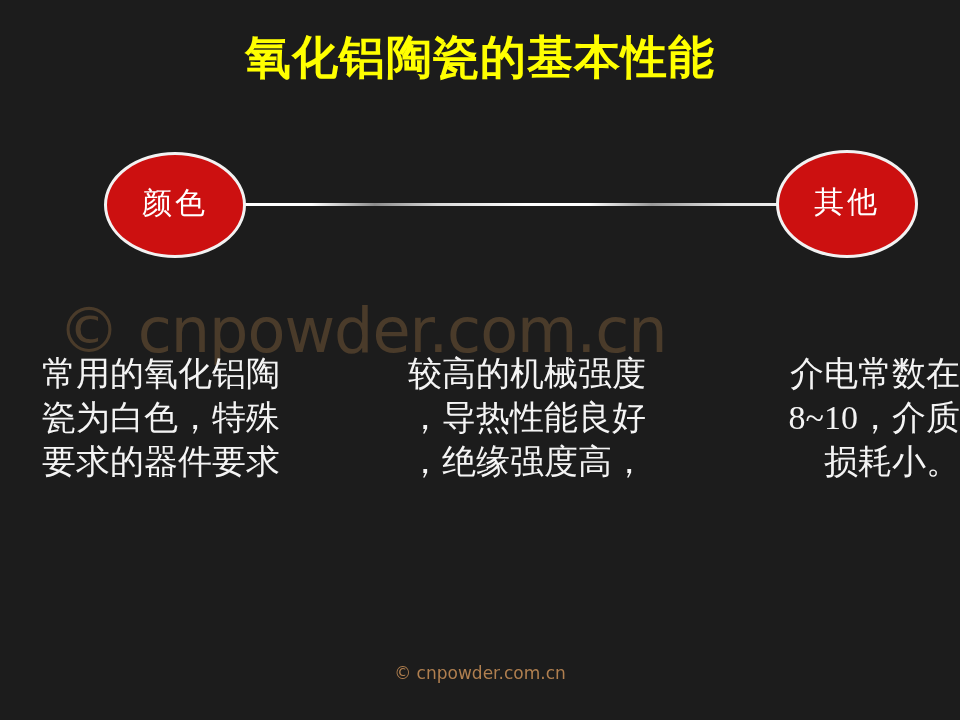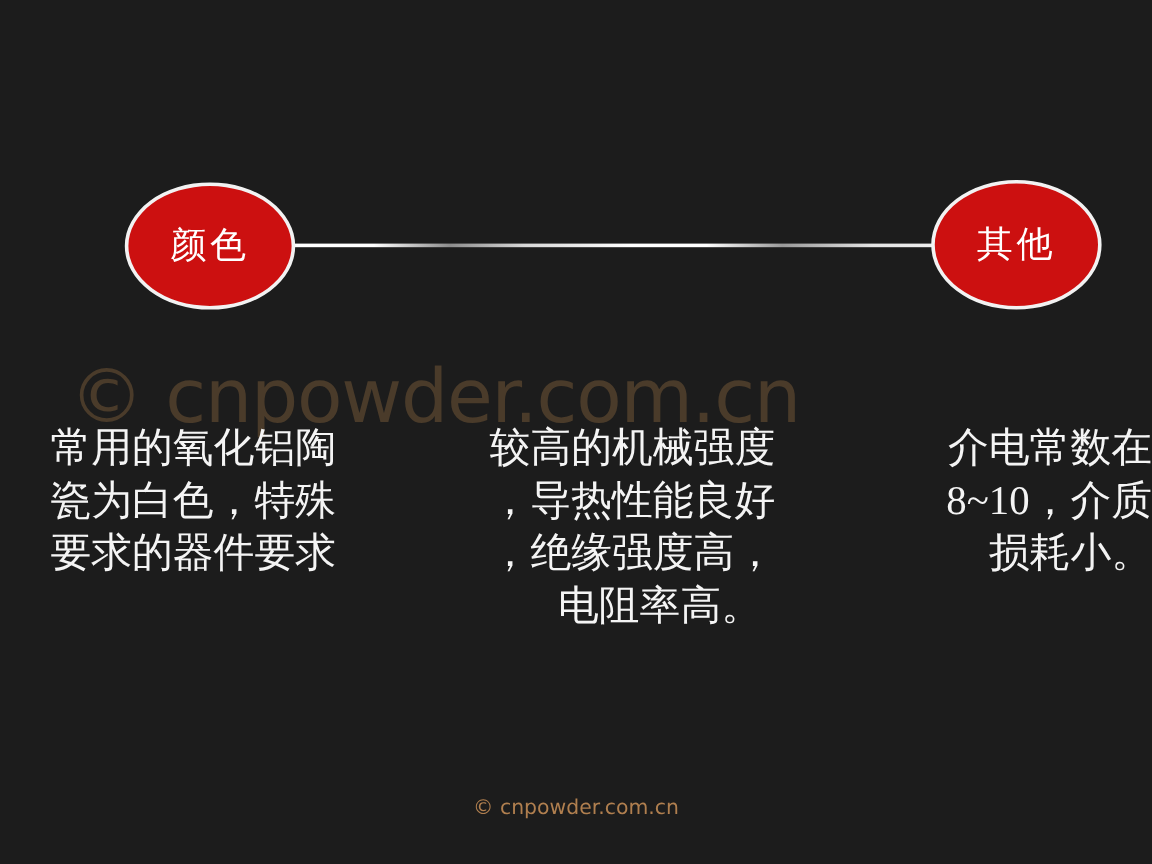--- a/index.html
+++ b/index.html
@@ -77,21 +77,21 @@
     border: 3px solid #f2f2f2;
     border-radius: 50%;
     box-sizing: border-box;
     display: flex;
     align-items: center;
     justify-content: center;
     z-index: 3;
   }
   .node-label {
     color: #ffffff;
-    font-family: Liberation Serif, serif;
+    font-family: Liberation Mono, monospace;
     font-size: 30px;
     line-height: 32px;
     letter-spacing: 3px;
     white-space: nowrap;
   }
   #node-color    { left: 104px; top: 152px; width: 142px; height: 106px; }
   #node-strength { left: 434px; top: 155px; width: 142px; height: 100px; }
   #node-other    { left: 776px; top: 150px; width: 142px; height: 108px; }
 
   
@@ -127,20 +127,21 @@
     font-size: 17px;
     line-height: 22px;
     z-index: 5;
   }
 </style>
 </head>
 <body>
 
 <div id="slide">
 
+  <div id="slide-title">氧化铝陶瓷的基本性能</div>
 
   <div id="watermark">© cnpowder.com.cn</div>
 
   <div id="connector-line"></div>
 
   <div id="node-color" class="node-ellipse">
     <span class="node-label">颜色</span>
   </div>
 
 
@@ -151,21 +152,20 @@
   <div id="desc-color" class="desc-col">
     <span class="desc-line">常用的氧化铝陶</span>
     <span class="desc-line">瓷为白色，特殊</span>
     <span class="desc-line">要求的器件要求</span>
   </div>
 
   <div id="desc-strength" class="desc-col">
     <span class="desc-line">较高的机械强度</span>
     <span class="desc-line">，导热性能良好</span>
     <span class="desc-line">，绝缘强度高，</span>
-    <span class="desc-line center">电阻率高。</span>
   </div>
 
   <div id="desc-other" class="desc-col">
     <span class="desc-line">介电常数在</span>
     <span class="desc-line">8~10，介质</span>
     <span class="desc-line">损耗小。</span>
   </div>
 
   <div id="footer-credit">© cnpowder.com.cn</div>
 

